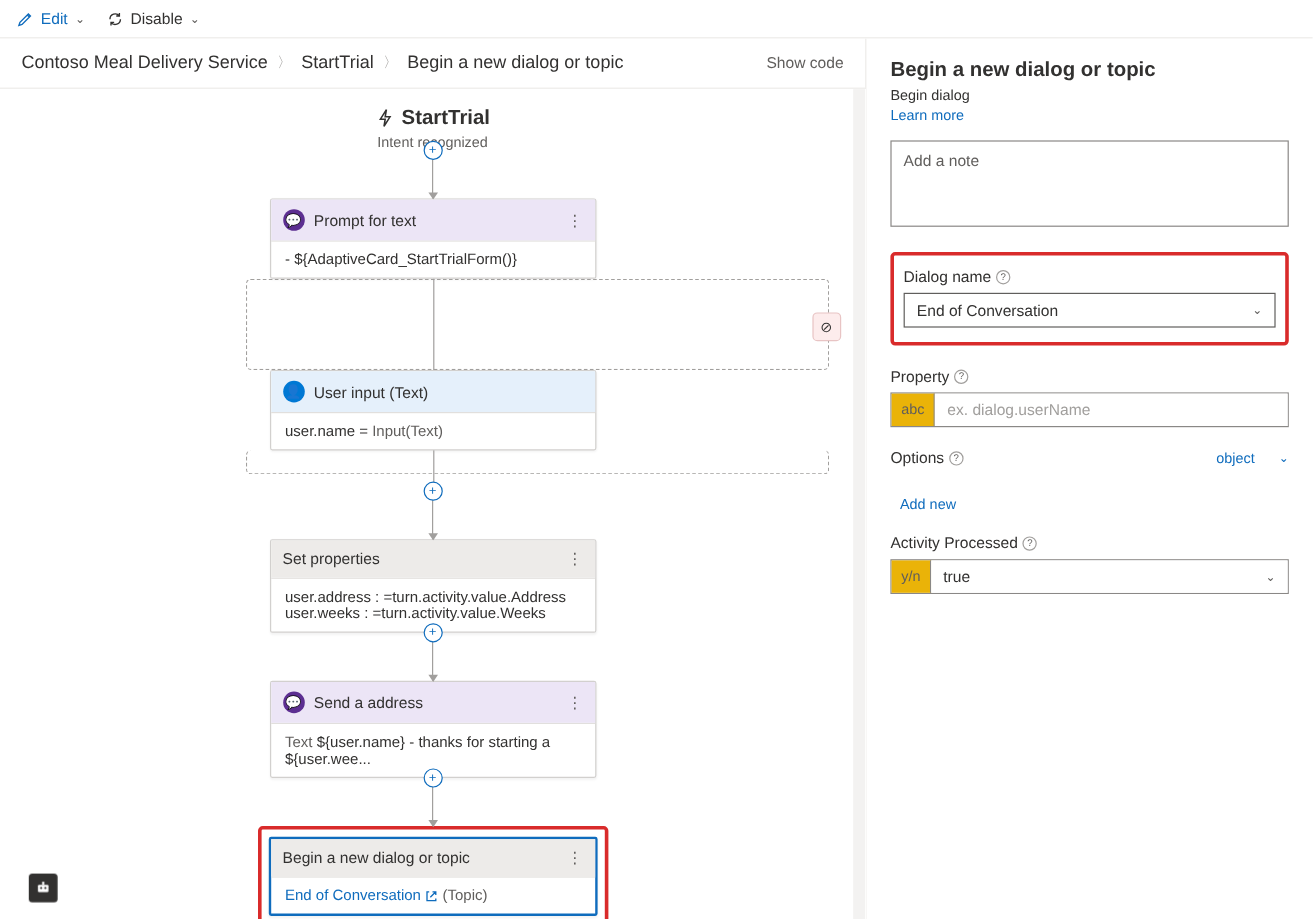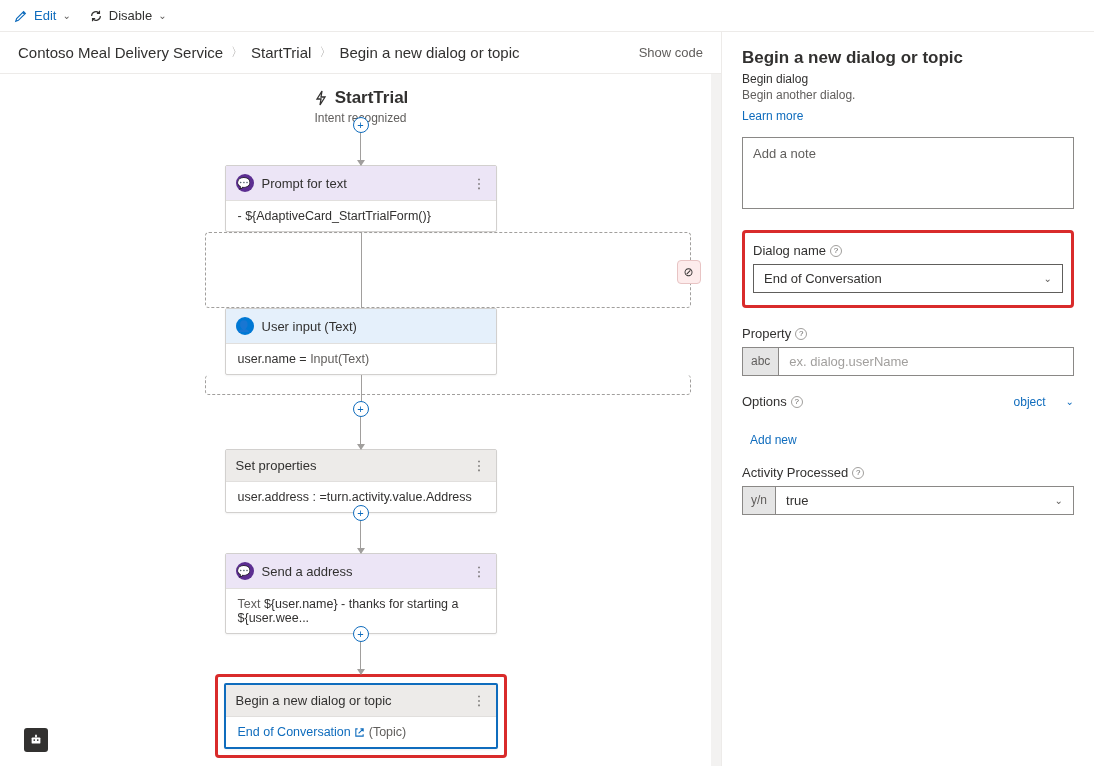--- a/index.html
+++ b/index.html
@@ -70,21 +70,21 @@
   .textarea { width: 100%; height: 72px; border: 1px solid #8a8886; padding: 8px 10px; font-size: 13px; font-family: inherit; resize: none; margin-bottom: 18px; }
   .textarea::placeholder { color: #605e5c; }
 
   .field-label { font-size: 13px; color: #323130; margin-bottom: 6px; display: flex; align-items: center; gap: 4px; }
   .help-ic { width: 12px; height: 12px; border: 1px solid #a19f9d; border-radius: 50%; font-size: 8px; line-height: 10px; text-align: center; color: #605e5c; }
 
   .select { width: 100%; border: 1px solid #605e5c; padding: 6px 10px; font-size: 13px; display: flex; justify-content: space-between; align-items: center; cursor: pointer; background: #fff; }
   .select .cv { font-size: 10px; color: #605e5c; }
 
   .input-row { display: flex; width: 100%; border: 1px solid #8a8886; }
-  .input-row .pre { padding: 6px 8px; border-right: 1px solid #8a8886; font-size: 12px; color: #605e5c; background: #e5e5e5; }
+  .input-row .pre { padding: 6px 8px; border-right: 1px solid #8a8886; font-size: 12px; color: #605e5c; background: #eab308; }
   .input-row input { flex: 1; border: none; padding: 6px 10px; font-size: 13px; outline: none; }
   .input-row input::placeholder { color: #a19f9d; }
 
   .options-row { display: flex; justify-content: space-between; align-items: center; }
   .objlink { font-size: 12px; color: #0f6cbd; cursor: pointer; display: inline-flex; align-items: center; gap: 20px; }
   .addnew { font-size: 12px; color: #0f6cbd; cursor: pointer; margin-left: 8px; margin-top: 24px; display: inline-block; }
 
   .panel-block { margin-bottom: 18px; }
   .panel-block.hl { border: 3px solid #d92b2b; padding: 10px 8px 12px 8px; border-radius: 4px; }
 
@@ -177,20 +177,21 @@
           <span class="plus top">+</span>
         </div>
 
         <div class="node set">
           <div class="hdr">
             <span>Set properties</span>
             <span class="dots">⋮</span>
           </div>
           <div class="body">
             <div>user.address : =turn.activity.value.Address</div>
+            <div>user.weeks : =turn.activity.value.Weeks</div>
           </div>
         </div>
 
         <div class="conn med arrow">
           <span class="plus top">+</span>
         </div>
 
         <div class="node send">
           <div class="hdr">
             <span class="icon-circ ic-purple">💬</span>
@@ -233,21 +234,20 @@
           <circle cx="6" cy="8" r="1" fill="#323130"></circle>
           <circle cx="10" cy="8" r="1" fill="#323130"></circle>
           <rect x="7" y="2" width="2" height="3"></rect>
         </svg>
     </div>
   </div>
 
   <div class="rpanel">
     <h2>Begin a new dialog or topic</h2>
     <div class="sub1">Begin dialog</div>
-    <div class="sub2">Begin another dialog.</div>
     <span class="learn">Learn more</span>
 
     <textarea class="textarea" placeholder="Add a note" style=""></textarea>
 
     <div class="panel-block hl">
       <div class="field-label">
         <span>Dialog name</span>
         <span class="help-ic">?</span>
       </div>
       <div class="select">

